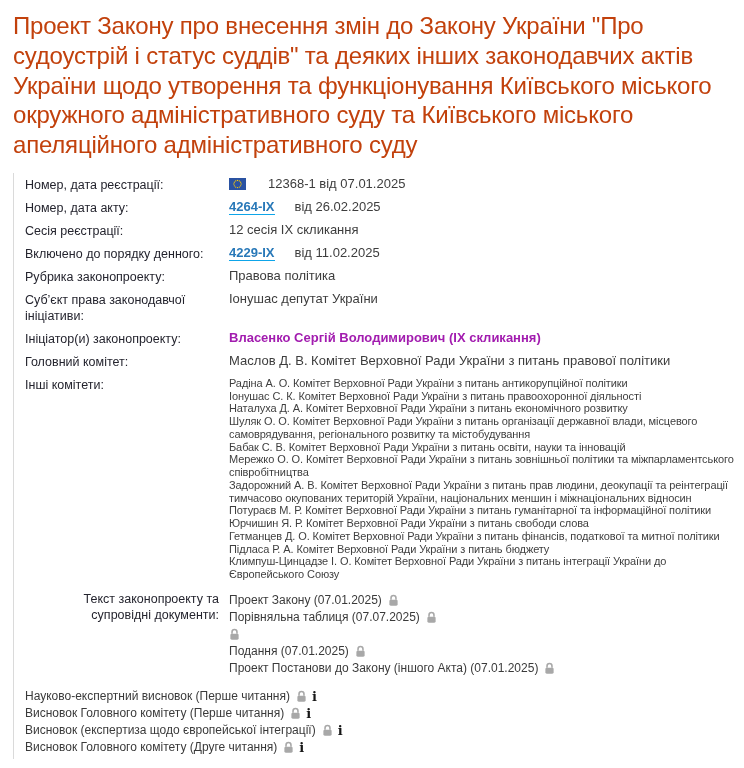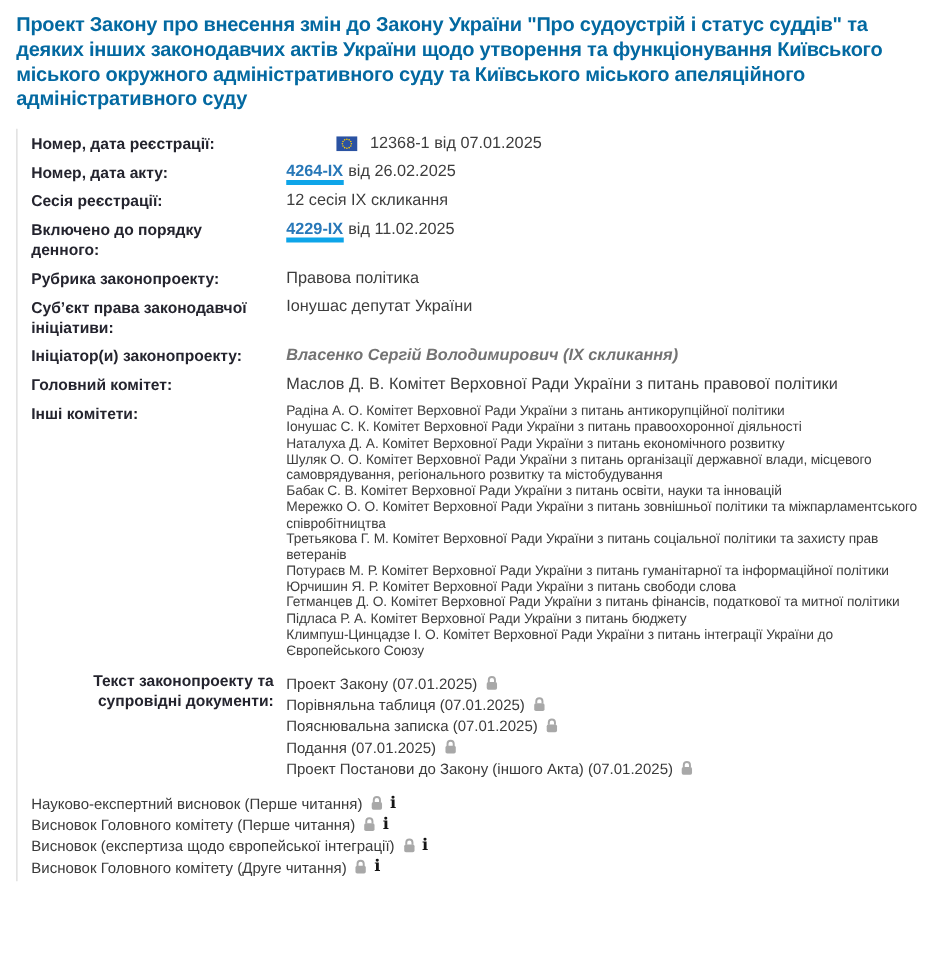--- a/index.html
+++ b/index.html
@@ -7,62 +7,62 @@
   body {
     width: 744px;
     min-height: 768px;
     font-family: "Liberation Sans", sans-serif;
     color: #3d3d3d;
     overflow-x: hidden;
   }
   .page { padding: 9px 10px 6px 13px; }
 
   .bill-title {
-    font-size: 16px;
+    font-size: 24px;
     line-height: 1.24;
-    font-weight: bold;
-    color: #0369a1;
+    font-weight: normal;
+    color: #c2410c;
     letter-spacing: -0.2px;
     max-width: 712px;
     margin: 2px 0 13px 0;
   }
 
   .info-table {
     border-left: 1px solid #dadada;
     padding-left: 11px;
   }
   .row {
     display: grid;
     grid-template-columns: 194px 1fr;
     column-gap: 10px;
     align-items: start;
     padding: 3px 0;
   }
   .label {
     font-size: 12.5px;
-    font-weight: bold;
+    font-weight: normal;
     color: #24242e;
     line-height: 1.28;
     padding-top: 1px;
   }
   .value {
     font-size: 13px;
     color: #3d3d3d;
     line-height: 1.3;
   }
-  .value.bold { font-weight: bold; color: #737373; font-style: italic; }
-  .value-flex { display: flex; align-items: center; gap: 10px; margin-left: 40px; }
+  .value.bold { font-weight: bold; color: #a21caf; }
+  .value-flex { display: flex; align-items: center; gap: 22px; }
 
   .link {
     color: #2878b8;
     font-weight: bold;
     text-decoration: none;
-    border-bottom: 4px solid #0ea5e9;
+    border-bottom: 1px solid #0ea5e9;
     cursor: pointer;
-    margin-right: 4px;
+    margin-right: 20px;
   }
 
   .eu-flag { display: inline-flex; line-height: 0; }
 
   .committee-list { padding-top: 1px; }
   .committee-line {
     font-size: 11px;
     letter-spacing: -0.1px;
     line-height: 1.16;
     color: #3f3f3f;
@@ -174,22 +174,22 @@
 
           <div class="committee-line">Наталуха Д. А. Комітет Верховної Ради України з питань економічного розвитку</div>
 
           <div class="committee-line">Шуляк О. О. Комітет Верховної Ради України з питань організації державної влади, місцевого самоврядування, регіонального розвитку та містобудування</div>
 
           <div class="committee-line">Бабак С. В. Комітет Верховної Ради України з питань освіти, науки та інновацій</div>
 
 
           <div class="committee-line">Мережко О. О. Комітет Верховної Ради України з питань зовнішньої політики та міжпарламентського співробітництва</div>
 
-
-          <div class="committee-line">Третьякова Г. М. Комітет Верховної Ради України з питань соціальної політики та захисту прав ветеранів</div>
+          <div class="committee-line">Задорожний А. В. Комітет Верховної Ради України з питань прав людини, деокупації та реінтеграції тимчасово окупованих територій України, національних меншин і міжнаціональних відносин</div>
+
 
           <div class="committee-line">Потураєв М. Р. Комітет Верховної Ради України з питань гуманітарної та інформаційної політики</div>
 
           <div class="committee-line">Юрчишин Я. Р. Комітет Верховної Ради України з питань свободи слова</div>
 
           <div class="committee-line">Гетманцев Д. О. Комітет Верховної Ради України з питань фінансів, податкової та митної політики</div>
 
           <div class="committee-line">Підласа Р. А. Комітет Верховної Ради України з питань бюджету</div>
 
           <div class="committee-line">Климпуш-Цинцадзе І. О. Комітет Верховної Ради України з питань інтеграції України до Європейського Союзу</div>
@@ -205,32 +205,31 @@
             <span class="lock-wrap">
               <svg width="11" height="13" viewBox="0 0 12 14">
                 <path d="M3.3 6.2V4.3a2.7 2.7 0 0 1 5.4 0v1.9" fill="none" stroke="#a8a8a8" stroke-width="1.7"></path>
                 <rect x="1.5" y="6.1" width="9" height="6.6" rx="1.5" fill="#a8a8a8"></rect>
               </svg>
             </span>
 
           </div>
 
           <div class="doc-row">
-            <span class="doc-text">Порівняльна таблиця (07.01.2025)</span>
-            <span class="lock-wrap">
-              <svg width="11" height="13" viewBox="0 0 12 14">
-                <path d="M3.3 6.2V4.3a2.7 2.7 0 0 1 5.4 0v1.9" fill="none" stroke="#a8a8a8" stroke-width="1.7"></path>
-                <rect x="1.5" y="6.1" width="9" height="6.6" rx="1.5" fill="#a8a8a8"></rect>
-              </svg>
-            </span>
-
-          </div>
-
-          <div class="doc-row">
-            <span class="doc-text">Пояснювальна записка (07.01.2025)</span>
+            <span class="doc-text">Порівняльна таблиця (07.07.2025)</span>
+            <span class="lock-wrap">
+              <svg width="11" height="13" viewBox="0 0 12 14">
+                <path d="M3.3 6.2V4.3a2.7 2.7 0 0 1 5.4 0v1.9" fill="none" stroke="#a8a8a8" stroke-width="1.7"></path>
+                <rect x="1.5" y="6.1" width="9" height="6.6" rx="1.5" fill="#a8a8a8"></rect>
+              </svg>
+            </span>
+
+          </div>
+
+          <div class="doc-row">
             <span class="lock-wrap">
               <svg width="11" height="13" viewBox="0 0 12 14">
                 <path d="M3.3 6.2V4.3a2.7 2.7 0 0 1 5.4 0v1.9" fill="none" stroke="#a8a8a8" stroke-width="1.7"></path>
                 <rect x="1.5" y="6.1" width="9" height="6.6" rx="1.5" fill="#a8a8a8"></rect>
               </svg>
             </span>
 
           </div>
 
           <div class="doc-row">

